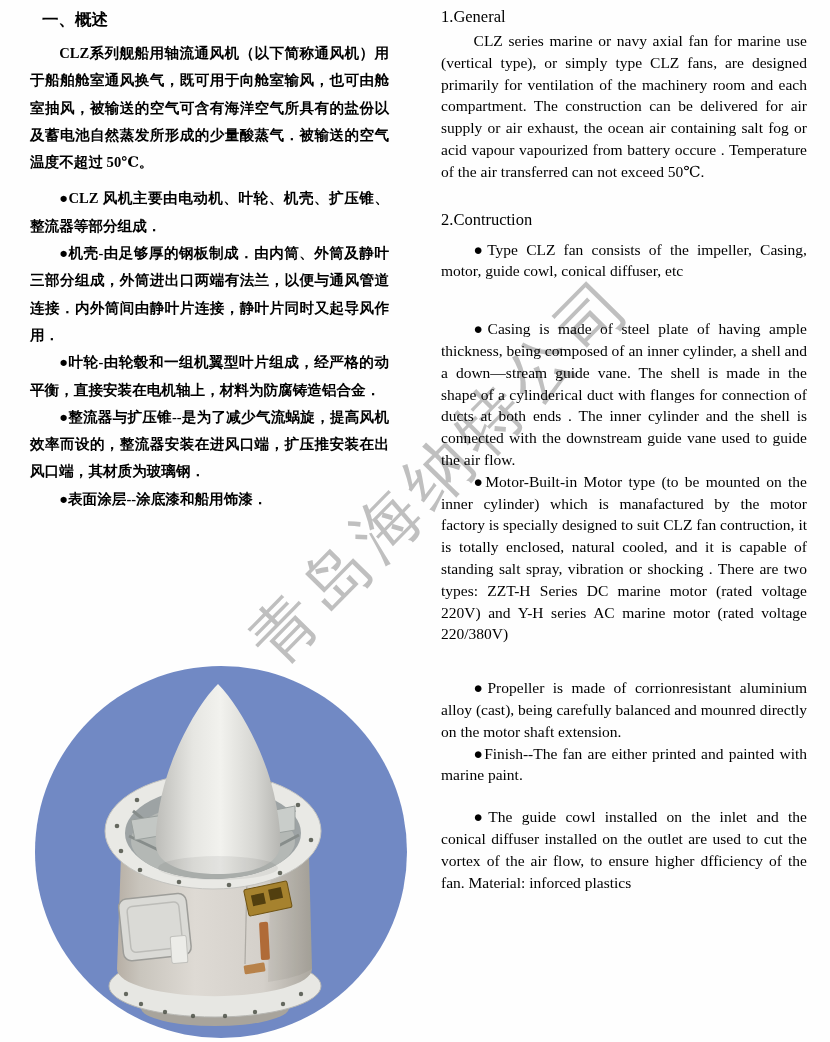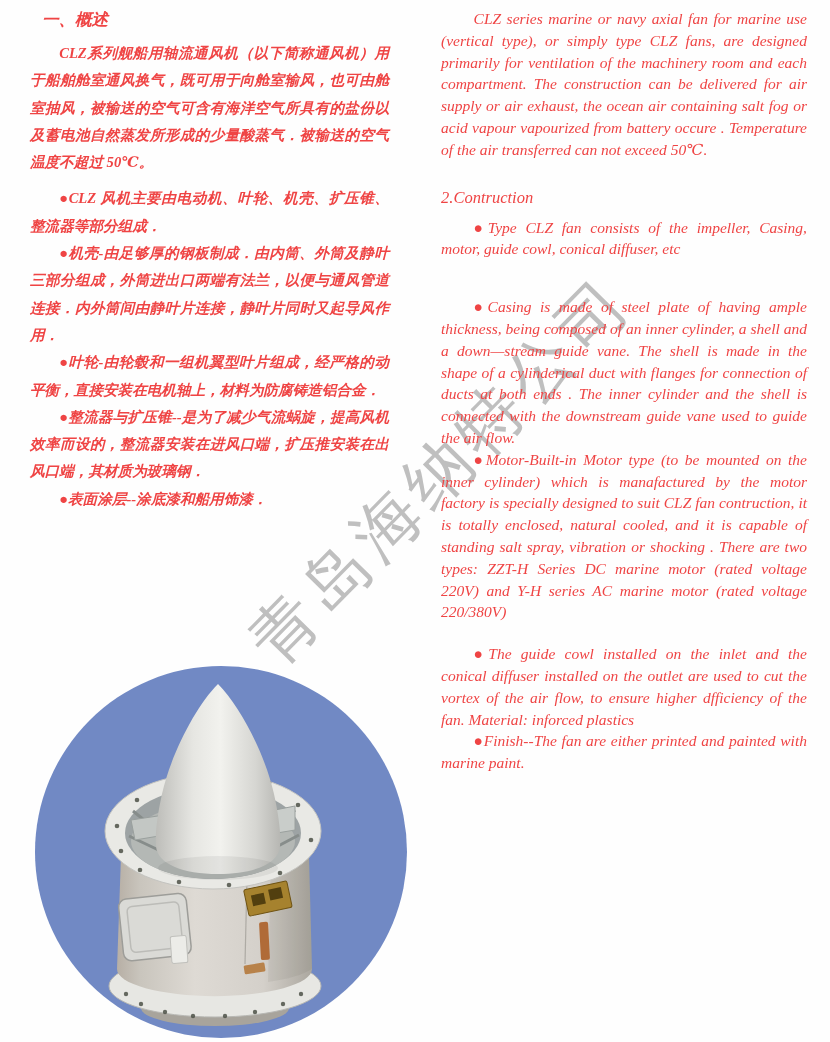--- a/index.html
+++ b/index.html
@@ -13,21 +13,21 @@
   .watermark{
     position:absolute;left:148px;top:418px;width:584px;height:104px;
     transform:rotate(-45.5deg);transform-origin:50% 50%;
     font-family:"Liberation Sans","DejaVu Sans",sans-serif;
     font-size:66px;letter-spacing:7px;font-weight:500;
     color:#9a9a9a;opacity:.62;white-space:nowrap;text-align:center;
     z-index:1;pointer-events:none;line-height:104px;
   }
 
   
-  .col{position:absolute;z-index:2;color:#ef4444;font-style:italic;}
+  .col{position:absolute;z-index:2;color:#000000;}
   .col-left{left:30px;top:8px;width:359px;}
   .col-right{left:441px;top:6px;width:366px;}
 
   .cn-h{font-size:16.5px;font-weight:700;margin:0 0 0 12px;line-height:24px;
         font-family:"Liberation Serif","DejaVu Serif",serif;}
   .cn{font-size:14.6px;line-height:27.3px;font-weight:600;margin:0;
       text-align:justify;text-justify:inter-ideograph;text-indent:2em;}
   .cn.p-first{margin-top:8px;}
   .cn-h.h2{margin-top:23px;}
   .cn.b1{margin-top:9px;}
@@ -56,27 +56,29 @@
     <h2 class="cn-h">一、概述</h2>
     <p class="cn p-first">CLZ系列舰船用轴流通风机（以下简称通风机）用于船舶舱室通风换气，既可用于向舱室输风，也可由舱室抽风，被输送的空气可含有海洋空气所具有的盐份以及蓄电池自然蒸发所形成的少量酸蒸气．被输送的空气温度不超过 50℃。</p>
     <p class="cn b1">●CLZ 风机主要由电动机、叶轮、机壳、扩压锥、整流器等部分组成．</p>
     <p class="cn">●机壳-由足够厚的钢板制成．由内筒、外筒及静叶三部分组成，外筒进出口两端有法兰，以便与通风管道连接．内外筒间由静叶片连接，静叶片同时又起导风作用．</p>
     <p class="cn">●叶轮-由轮毂和一组机翼型叶片组成，经严格的动平衡，直接安装在电机轴上，材料为防腐铸造铝合金．</p>
     <p class="cn">●整流器与扩压锥--是为了减少气流蜗旋，提高风机效率而设的，整流器安装在进风口端，扩压推安装在出风口端，其材质为玻璃钢．</p>
     <p class="cn">●表面涂层--涂底漆和船用饰漆．</p>
   </div>
 
   <div class="col col-right">
+    <h3 class="en-h">1.General</h3>
     <p class="en p-first">CLZ series marine or navy axial fan for marine use (vertical type), or simply type CLZ fans, are designed primarily for ventilation of the machinery room and each compartment. The construction can be delivered for air supply or air exhaust, the ocean air containing salt fog or acid vapour vapourized from battery occure . Temperature of the air transferred can not exceed 50℃.</p>
     <h3 class="en-h h2">2.Contruction</h3>
     <p class="en b1">●Type CLZ fan consists of the impeller, Casing, motor, guide cowl, conical diffuser, etc</p>
     <p class="en b2">●Casing is made of steel plate of having ample thickness, being composed of an inner cylinder, a shell and a down—stream guide vane. The shell is made in the shape of a cylinderical duct with flanges for connection of ducts at both ends . The inner cylinder and the shell is connected with the downstream guide vane used to guide the air flow.</p>
     <p class="en">●Motor-Built-in Motor type (to be mounted on the inner cylinder) which is manafactured by the motor factory is specially designed to suit CLZ fan contruction, it is totally enclosed, natural cooled, and it is capable of standing salt spray, vibration or shocking . There are two types: ZZT-H Series DC marine motor (rated voltage 220V) and Y-H series AC marine motor (rated voltage 220/380V)</p>
+    <p class="en b4">●Propeller is made of corrionresistant aluminium alloy (cast), being carefully balanced and mounred directly on the motor shaft extension.</p>
+    <p class="en">●Finish--The fan are either printed and painted with marine paint.</p>
     <p class="en b5">●The guide cowl installed on the inlet and the conical diffuser installed on the outlet are used to cut the vortex of the air flow, to ensure higher dfficiency of the fan. Material: inforced plastics</p>
-    <p class="en">●Finish--The fan are either printed and painted with marine paint.</p>
   </div>
 
   <div class="figure">
     <svg width="375" height="378" viewBox="0 0 375 378">
       <defs>
         <linearGradient id="coneGrad" x1="0" y1="0" x2="1" y2="0">
           <stop offset="0" stop-color="#bdbdb9"></stop>
           <stop offset="0.3" stop-color="#e6e6e2"></stop>
           <stop offset="0.52" stop-color="#f2f2ee"></stop>
           <stop offset="0.8" stop-color="#d6d6d2"></stop>

